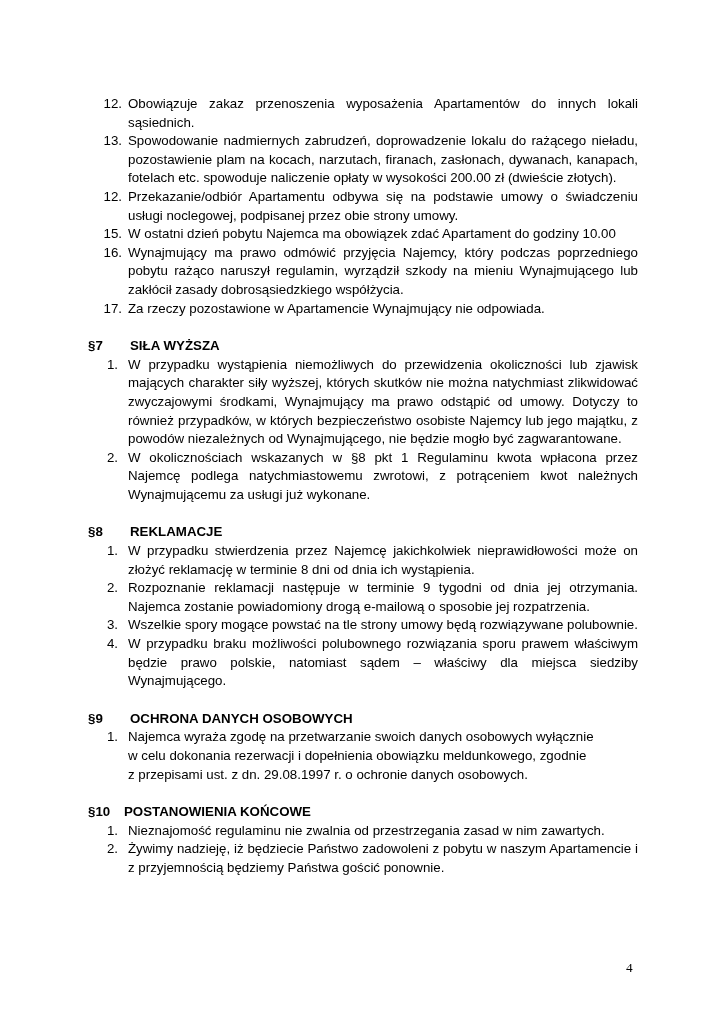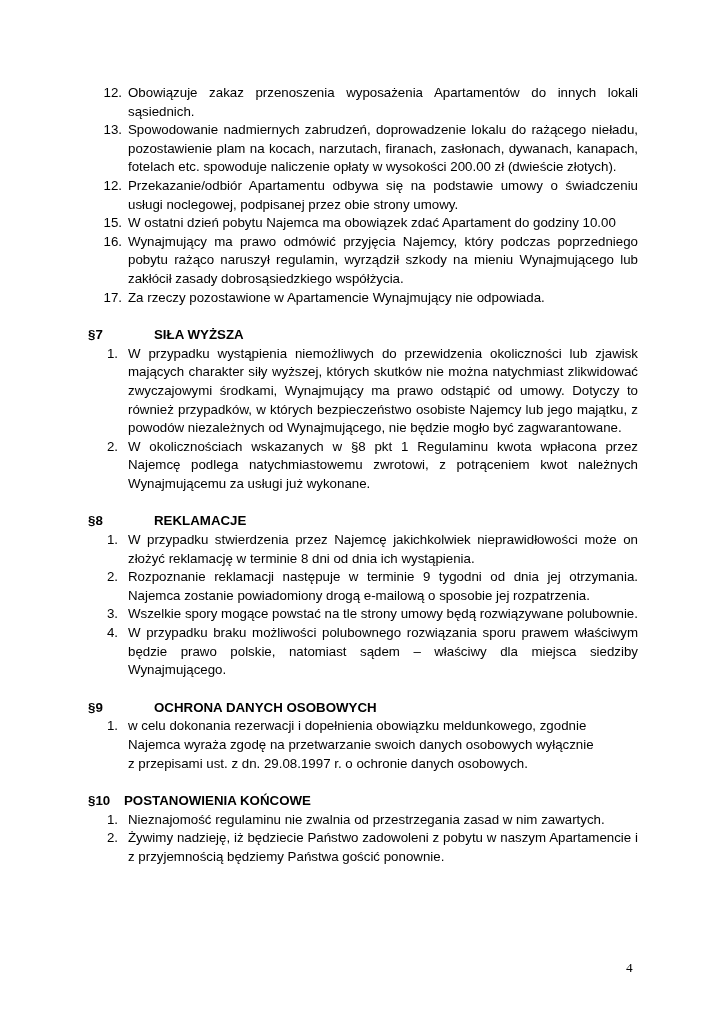--- a/index.html
+++ b/index.html
@@ -13,21 +13,21 @@
     height: 1024px;
     background: #ffffff;
     margin: 0 auto;
     font-family: "Liberation Sans", sans-serif;
     color: #000000;
     overflow: hidden;
   }
   .content {
     position: absolute;
     left: 88px;
-    top: 84px;
+    top: 95px;
     width: 550px;
   }
 
   
   ol.numlist {
     list-style: none;
     margin: 0;
     padding: 0;
   }
   ol.numlist > li {
@@ -72,21 +72,21 @@
     margin: 0;
     padding: 0;
   }
   .section .sym {
     position: absolute;
     left: 0;
     top: 0;
   }
   .section .title {
     display: block;
-    margin-left: 66px;
+    margin-left: 42px;
   }
   .section.wide .title {
     margin-left: 36px;
   }
   .gap-md { height: 19px; }
 
   .page-number {
     position: absolute;
     left: 626px;
     top: 960px;
@@ -172,22 +172,22 @@
 
     <div class="gap-md"></div>
 
     <div class="section">
       <span class="sym">§9</span>
       <span class="title">OCHRONA DANYCH OSOBOWYCH</span>
     </div>
     <ol class="numlist single">
       <li class="plain">
         <span class="marker">1.</span>
+        <span class="last-line-left">Najemca wyraża zgodę na przetwarzanie swoich danych osobowych wyłącznie</span>
         <span class="last-line-left">w celu dokonania rezerwacji i dopełnienia obowiązku meldunkowego, zgodnie</span>
-        <span class="last-line-left">Najemca wyraża zgodę na przetwarzanie swoich danych osobowych wyłącznie</span>
         <span class="last-line-left">z przepisami ust. z dn. 29.08.1997 r. o ochronie danych osobowych.</span>
       </li>
     </ol>
 
     <div class="gap-md"></div>
 
     <div class="section wide">
       <span class="sym">§10</span>
       <span class="title">POSTANOWIENIA KOŃCOWE</span>
     </div>

